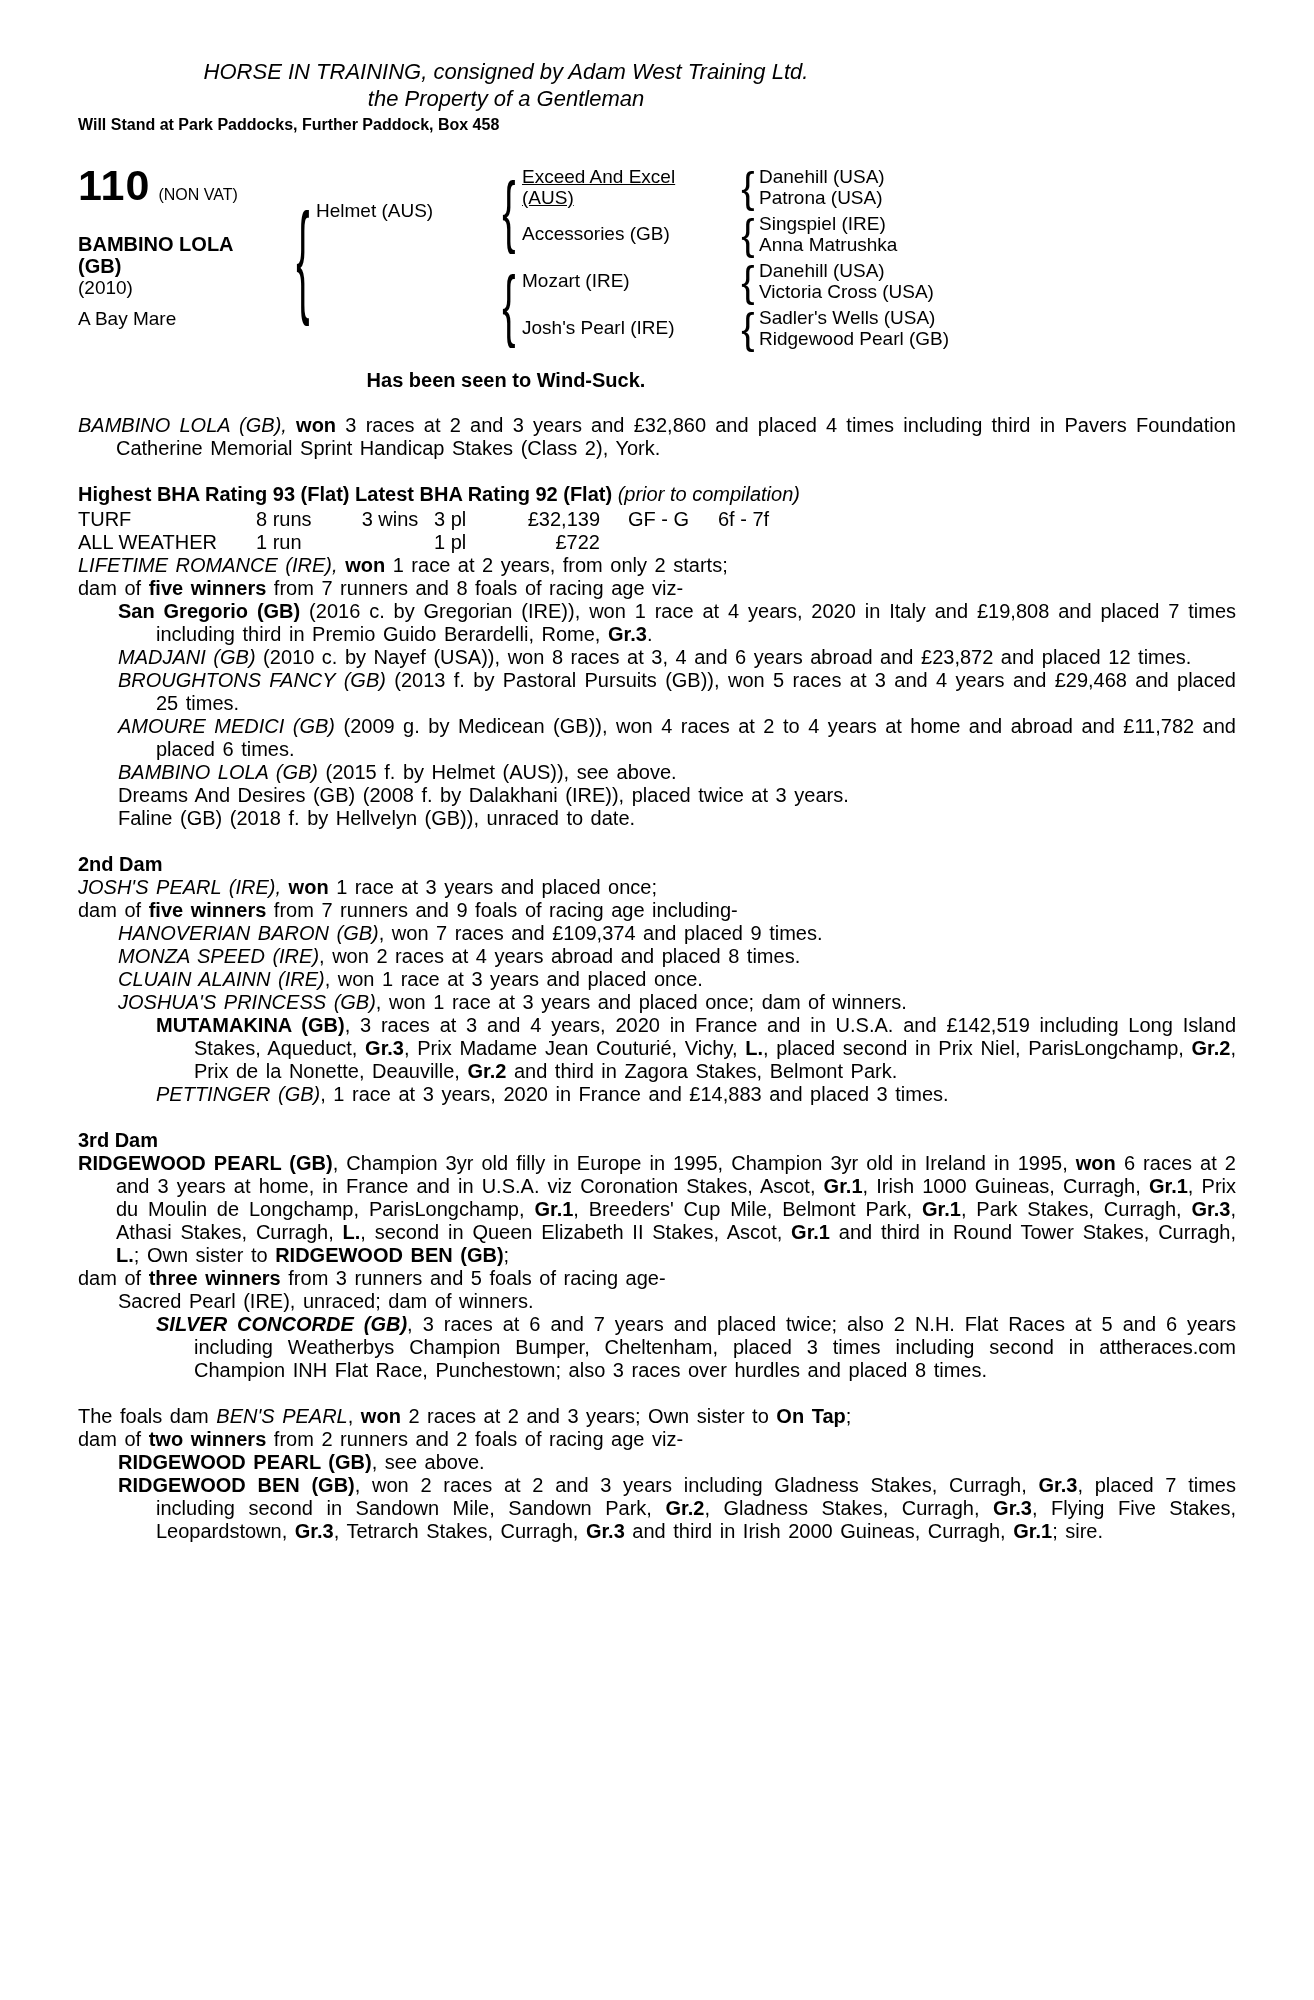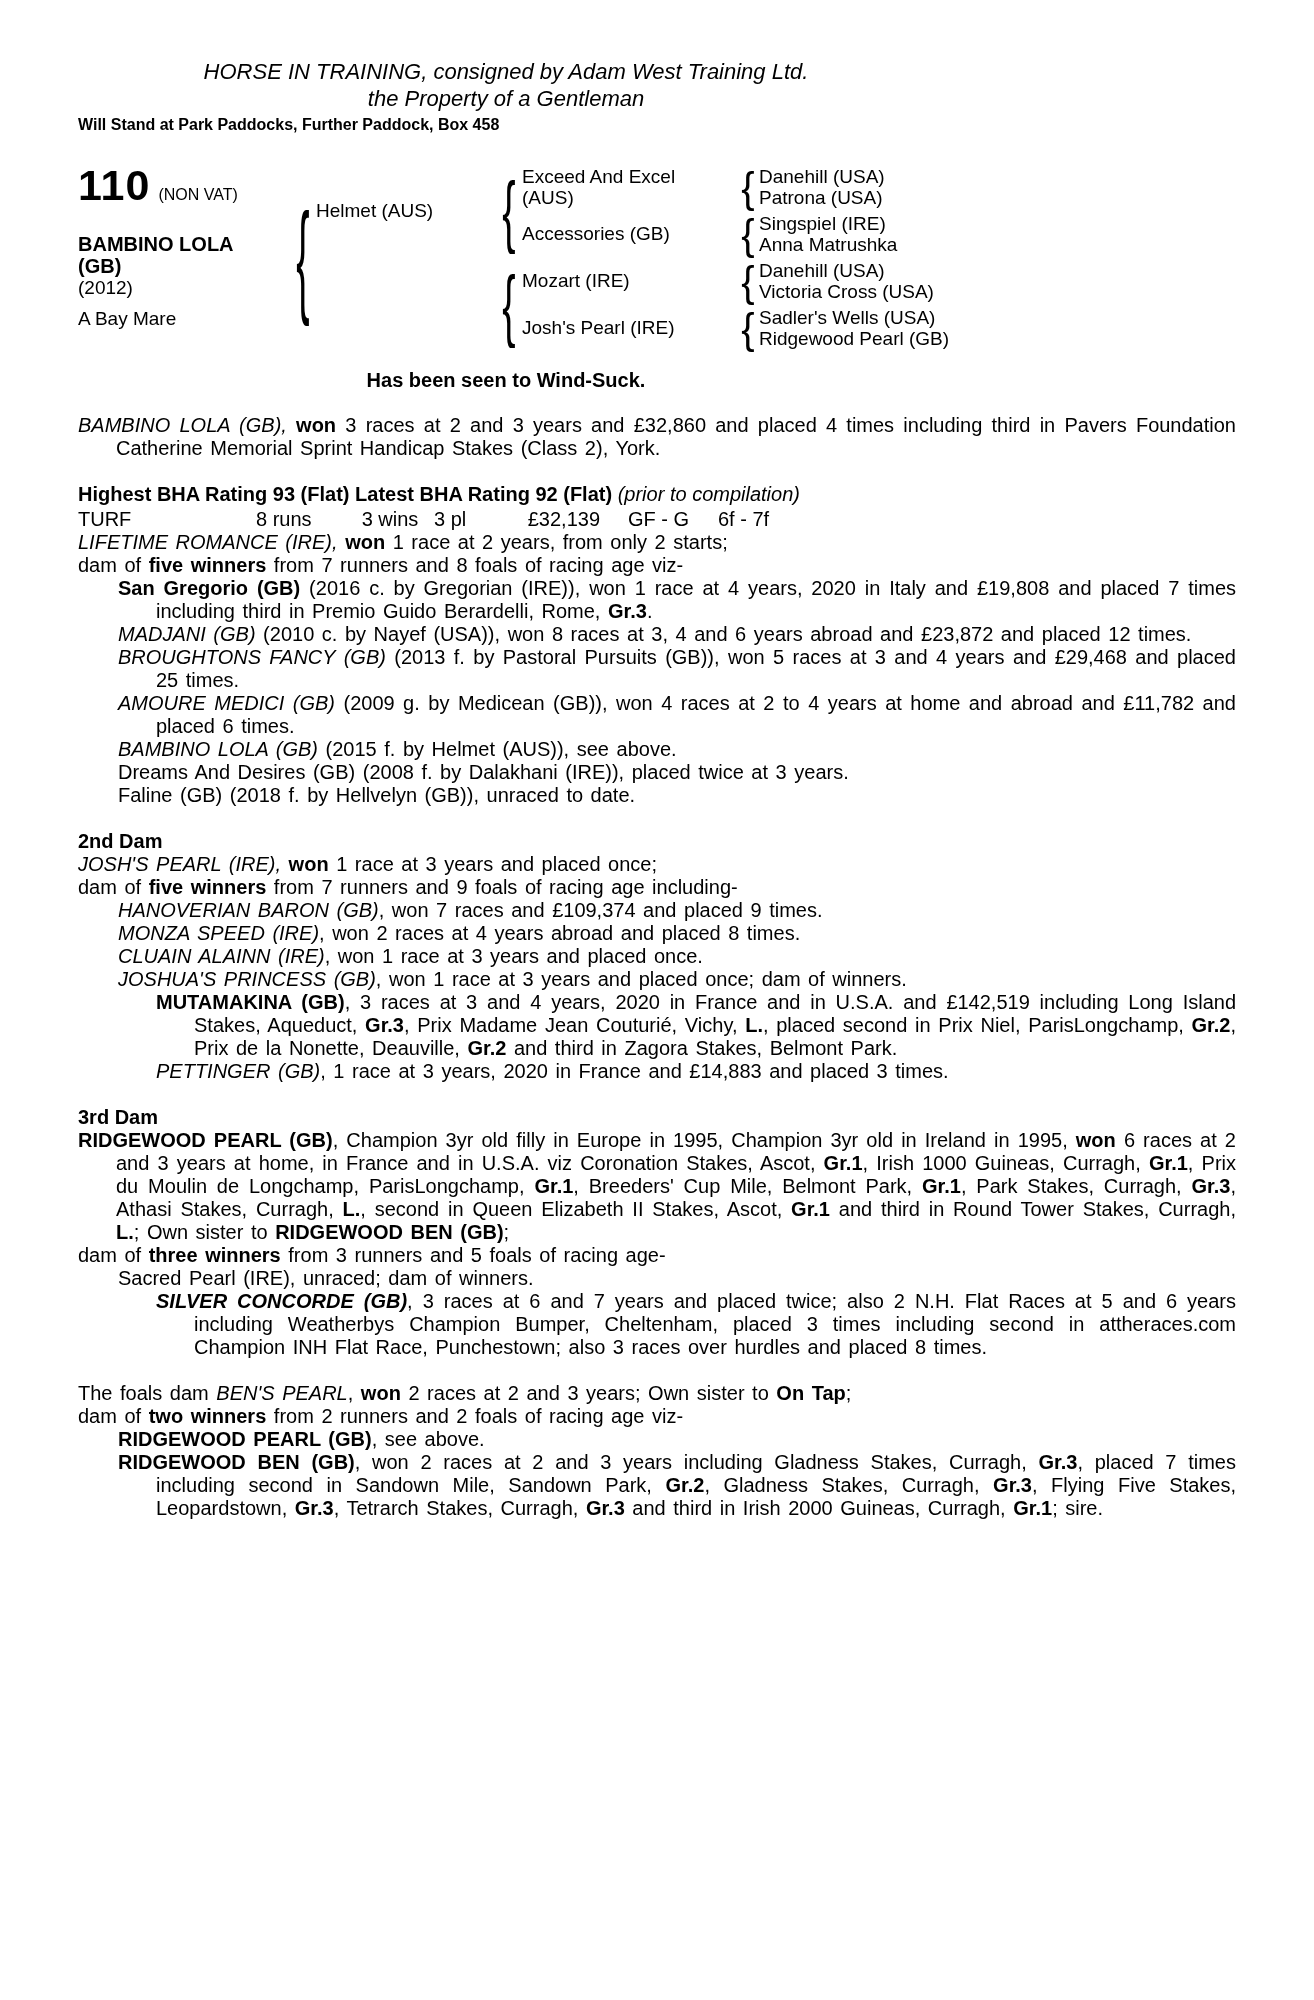--- a/index.html
+++ b/index.html
@@ -30,21 +30,21 @@
   .lot-vat { font-size:16px; }
   .horse-name { font-weight:bold; font-size:20px; line-height:22px; width:180px; margin-top:26px; }
   .horse-year { font-size:19px; line-height:22px; }
   .horse-desc { font-size:19px; line-height:22px; margin-top:9px; }
 
   .b-big { grid-column:2; grid-row:1/5; }
   .g1a { grid-column:3; grid-row:1/3; }
   .g1b { grid-column:3; grid-row:3/5; }
   .b-m1 { grid-column:4; grid-row:1/3; }
   .b-m2 { grid-column:4; grid-row:3/5; }
-  .g2a { grid-column:5; grid-row:1; }
+  .g2a { grid-column:5; grid-row:1;text-decoration:underline; }
   .g2b { grid-column:5; grid-row:2; }
   .g2c { grid-column:5; grid-row:3; }
   .g2d { grid-column:5; grid-row:4; }
   .b-s1 { grid-column:6; grid-row:1; }
   .b-s2 { grid-column:6; grid-row:2; }
   .b-s3 { grid-column:6; grid-row:3; }
   .b-s4 { grid-column:6; grid-row:4; }
   .p1 { grid-column:7; grid-row:1; }
   .p2 { grid-column:7; grid-row:2; }
   .p3 { grid-column:7; grid-row:3; }
@@ -96,21 +96,21 @@
   <div class="header-location">Will Stand at Park Paddocks, Further Paddock, Box 458</div>
 
   <div class="pedigree">
 
     <div class="lot-cell">
       <div class="lot-line">
         <span class="lot-number">110</span>
         <span class="lot-vat">(NON VAT)</span>
       </div>
       <div class="horse-name">BAMBINO LOLA (GB)</div>
-      <div class="horse-year">(2012)</div>
+      <div class="horse-year">(2010)</div>
       <div class="horse-desc">A Bay Mare</div>
     </div>
 
     <div class="bcell b-big">
         <span class="brace brace-lg">{</span>
       </div>
 
     <div class="gcell g1a pre">Helmet (AUS)</div>
 
     <div class="bcell b-m1">
@@ -168,20 +168,29 @@
     <table class="stats-table">
       <tbody>
           <tr>
             <td class="sc0">TURF</td>
             <td class="sc1">8 runs</td>
             <td class="sc2">3 wins</td>
             <td class="sc3">3 pl</td>
             <td class="sc4">£32,139</td>
             <td class="sc5">GF - G</td>
             <td class="sc6">6f - 7f</td>
+          </tr>
+          <tr>
+            <td class="sc0">ALL WEATHER</td>
+            <td class="sc1">1 run</td>
+            <td class="sc2"></td>
+            <td class="sc3">1 pl</td>
+            <td class="sc4">£722</td>
+            <td class="sc5"></td>
+            <td class="sc6"></td>
           </tr>
         </tbody>
     </table>
   </div>
 
   <div class="blocks">
       <p class="para hang-0"><span class="i">LIFETIME ROMANCE (IRE), </span><span class="b">won</span><span> 1 race at 2 years, from only 2 starts;</span></p>
       <p class="para hang-0"><span>dam of </span><span class="b">five winners</span><span> from 7 runners and 8 foals of racing age viz-</span></p>
       <p class="para hang-1"><span class="b">San Gregorio (GB)</span><span> (2016 c. by Gregorian (IRE)), won 1 race at 4 years, 2020 in Italy and £19,808 and placed 7 times including third in Premio Guido Berardelli, Rome, </span><span class="b">Gr.3</span><span>.</span></p>
       <p class="para hang-1"><span class="i">MADJANI (GB)</span><span> (2010 c. by Nayef (USA)), won 8 races at 3, 4 and 6 years abroad and £23,872 and placed 12 times.</span></p>

